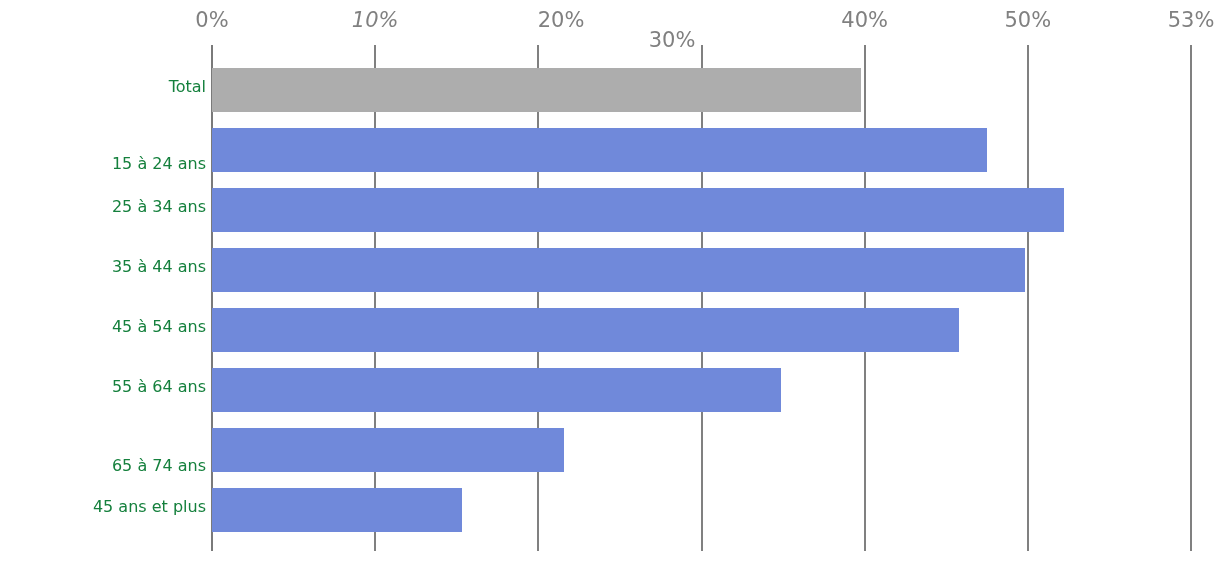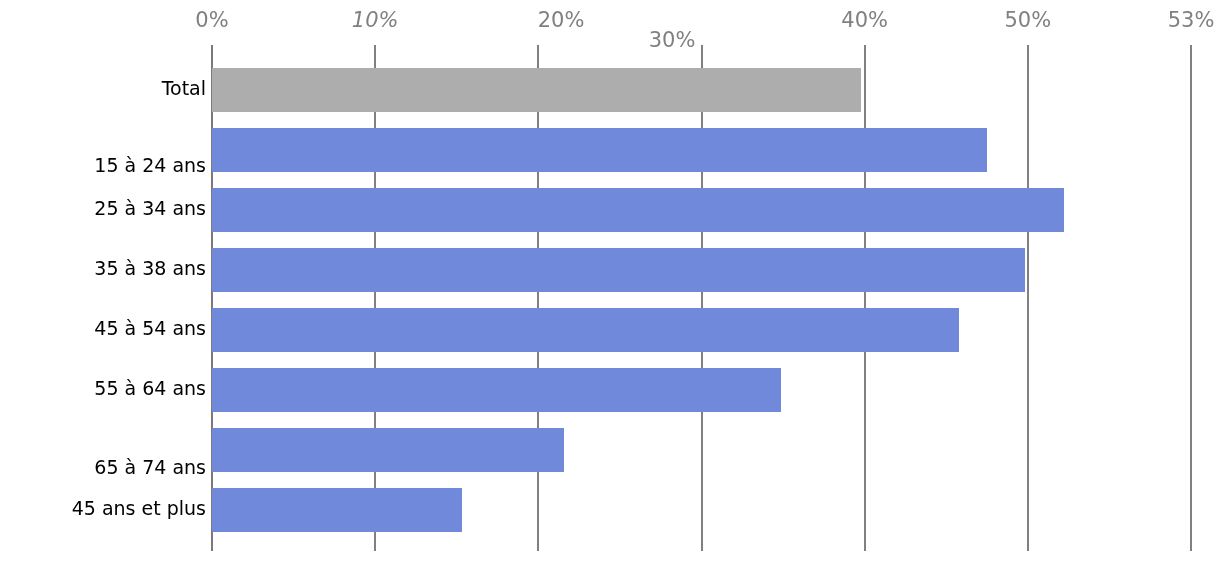--- a/index.html
+++ b/index.html
@@ -35,22 +35,22 @@
     width: 2px;
     background: #808080;
   }
   .gridline.axis-zero {
     background: #7a7a7a;
     width: 2px;
   }
   .cat-label {
     position: absolute;
     right: 1014px; 
-    font-size: 19px;
-    color: #000000;
+    font-size: 16px;
+    color: #15803d;
     white-space: nowrap;
     text-align: right;
     line-height: 1;
   }
   .bar {
     position: absolute;
     left: 212px;
     height: 44px;
   }
   .bar.series-total { background: #adadad; }
@@ -76,21 +76,21 @@
       <div class="tick-label" style="left: 561px;">20%</div>
       <div class="tick-label" style="left: 672px; margin-top: 20px;">30%</div>
       <div class="tick-label" style="left: 864.668px;">40%</div>
       <div class="tick-label" style="left: 1027.84px;">50%</div>
       <div class="tick-label" style="left: 1191px;">53%</div>
     </div>
   <div id="category-labels">
       <div class="cat-label" style="top: 79px;">Total</div>
       <div class="cat-label" style="top: 156px;">15 à 24 ans</div>
       <div class="cat-label" style="top: 199px;">25 à 34 ans</div>
-      <div class="cat-label" style="top: 259px;">35 à 38 ans</div>
+      <div class="cat-label" style="top: 259px;">35 à 44 ans</div>
       <div class="cat-label" style="top: 319px;">45 à 54 ans</div>
       <div class="cat-label" style="top: 379px; text-align: right;">55 à 64 ans</div>
       <div class="cat-label" style="top: 458px;">65 à 74 ans</div>
       <div class="cat-label" style="top: 499px;">45 ans et plus</div>
     </div>
   <div id="bars">
       <div class="bar series-total" title="Total: 39.8%" style="top: 68px; width: 649.405px; background: rgb(173, 173, 173);"></div>
       <div class="bar series-age" title="15 à 24 ans: 47.5%" style="top: 128px; width: 775.043px; background: rgb(112, 137, 218);"></div>
       <div class="bar series-age" title="25 à 34 ans: 52.2%" style="top: 188px; width: 851.732px; background: rgb(112, 137, 218);"></div>
       <div class="bar series-age" title="35 à 44 ans: 49.8%" style="top: 248px; width: 812.572px; background: rgb(112, 137, 218);"></div>

